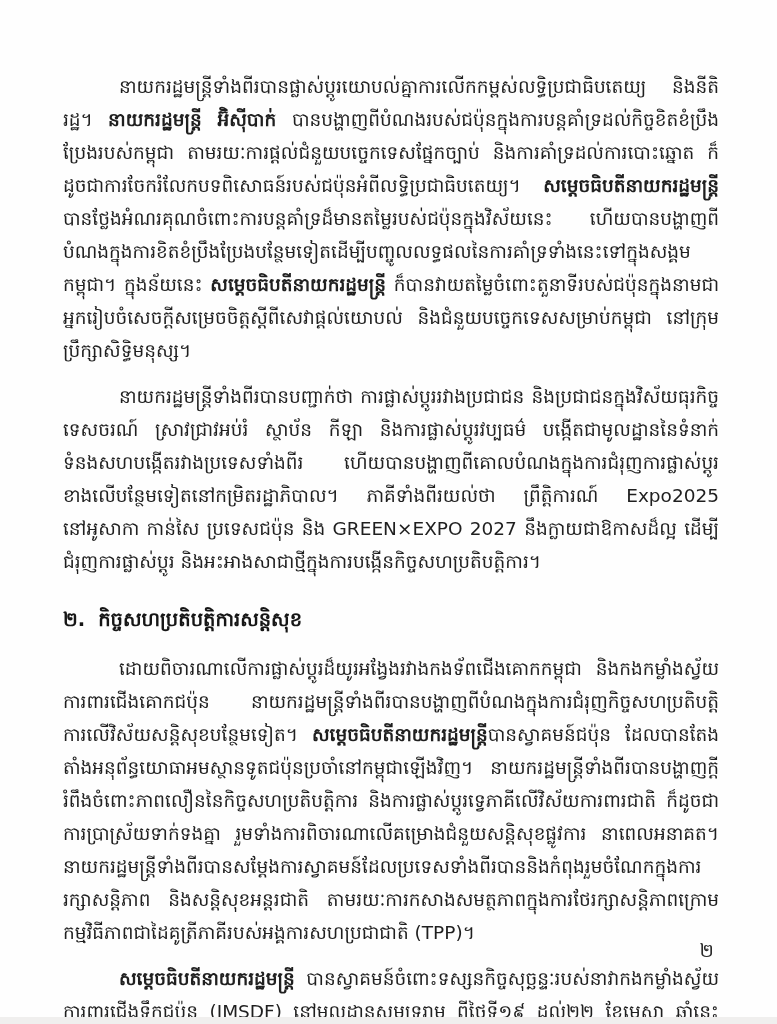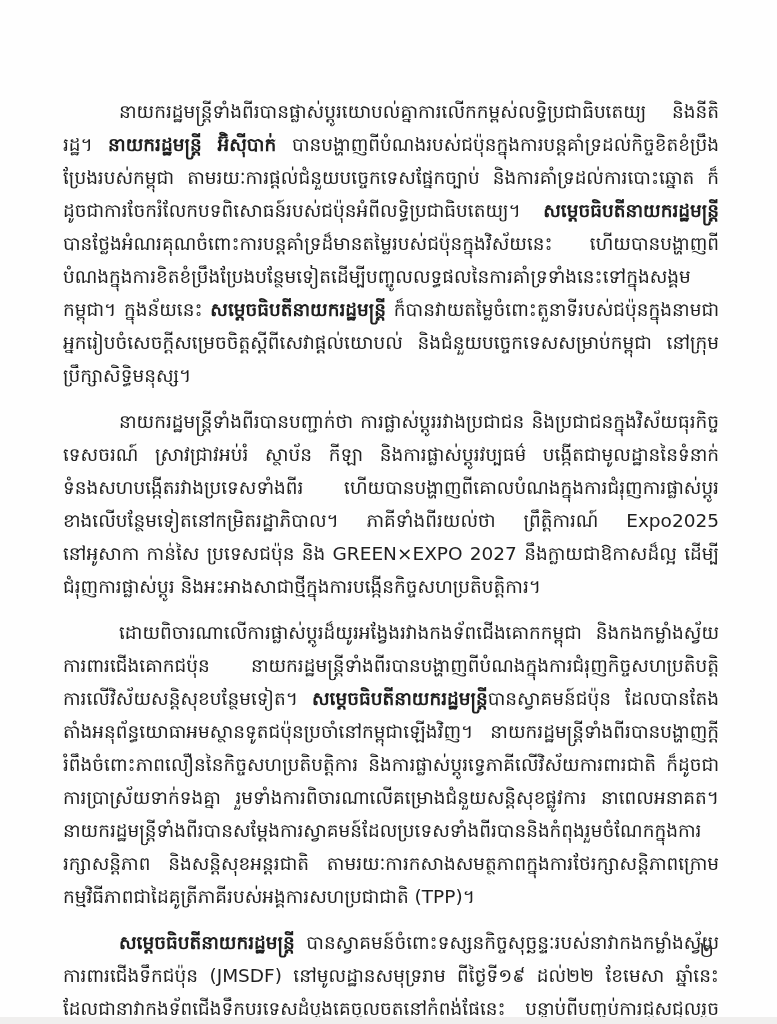--- a/index.html
+++ b/index.html
@@ -12,21 +12,21 @@
     height: 1024px;
     overflow: hidden;
     font-family: "DejaVu Sans", sans-serif;
   }
   .page {
     position: relative;
     width: 777px;
     height: 1024px;
     box-sizing: border-box;
     background: #fefefe;
-    padding: 95px 58px 0 63px;
+    padding: 70px 58px 0 63px;
     color: #1f1f1f;
   }
   .doc-body {
     width: 656px;
   }
   p.paragraph {
     margin: 0 0 13px 0;
     font-size: 18.5px;
     line-height: 33px;
     text-align: justify;
@@ -62,18 +62,19 @@
     background: #f0efee;
   }
 </style>
 </head>
 <body>
 
 <div class="page">
   <main class="doc-body">
       <p class="paragraph"><span>នាយករដ្ឋមន្ត្រីទាំងពីរបានផ្លាស់ប្តូរយោបល់គ្នាការលើកកម្ពស់លទ្ធិប្រជាធិបតេយ្យ និងនីតិរដ្ឋ។ </span><strong>នាយករដ្ឋមន្ត្រី អ៊ិស៊ីបាក់ </strong><span>បានបង្ហាញពីបំណងរបស់ជប៉ុនក្នុងការបន្តគាំទ្រដល់កិច្ចខិតខំប្រឹងប្រែងរបស់កម្ពុជា តាមរយៈការផ្តល់ជំនួយបច្ចេកទេសផ្នែកច្បាប់ និងការគាំទ្រដល់ការបោះឆ្នោត ក៏ដូចជាការចែករំលែកបទពិសោធន៍របស់ជប៉ុនអំពីលទ្ធិប្រជាធិបតេយ្យ។ </span><strong>សម្តេចធិបតីនាយករដ្ឋមន្ត្រី</strong><span>បានថ្លែងអំណរគុណចំពោះការបន្តគាំទ្រដ៏មានតម្លៃរបស់ជប៉ុនក្នុងវិស័យនេះ ហើយបានបង្ហាញពីបំណងក្នុងការខិតខំប្រឹងប្រែងបន្ថែមទៀតដើម្បីបញ្ចូលលទ្ធផលនៃការគាំទ្រទាំងនេះទៅក្នុងសង្គមកម្ពុជា។ ក្នុងន័យនេះ </span><strong>សម្តេចធិបតីនាយករដ្ឋមន្ត្រី</strong><span> ក៏បានវាយតម្លៃចំពោះតួនាទីរបស់ជប៉ុនក្នុងនាមជាអ្នករៀបចំសេចក្តីសម្រេចចិត្តស្តីពីសេវាផ្តល់យោបល់ និងជំនួយបច្ចេកទេសសម្រាប់កម្ពុជា នៅក្រុមប្រឹក្សាសិទ្ធិមនុស្ស។</span></p>
       <p class="paragraph"><span>នាយករដ្ឋមន្ត្រីទាំងពីរបានបញ្ជាក់ថា ការផ្លាស់ប្តូររវាងប្រជាជន និងប្រជាជនក្នុងវិស័យធុរកិច្ច ទេសចរណ៍ ស្រាវជ្រាវអប់រំ ស្ថាប័ន កីឡា និងការផ្លាស់ប្តូរវប្បធម៌ បង្កើតជាមូលដ្ឋាននៃទំនាក់ទំនងសហបង្កើតរវាងប្រទេសទាំងពីរ ហើយបានបង្ហាញពីគោលបំណងក្នុងការជំរុញការផ្លាស់ប្តូរខាងលើបន្ថែមទៀតនៅកម្រិតរដ្ឋាភិបាល។ ភាគីទាំងពីរយល់ថា ព្រឹត្តិការណ៍ Expo2025 នៅអូសាកា កាន់សៃ ប្រទេសជប៉ុន និង GREEN×EXPO 2027 នឹងក្លាយជាឱកាសដ៏ល្អ ដើម្បីជំរុញការផ្លាស់ប្តូរ និងអះអាងសាជាថ្មីក្នុងការបង្កើនកិច្ចសហប្រតិបត្តិការ។</span></p>
+      <h2 class="heading"><span class="heading-number">២.</span><span>កិច្ចសហប្រតិបត្តិការសន្តិសុខ</span></h2>
       <p class="paragraph"><span>ដោយពិចារណាលើការផ្លាស់ប្តូរដ៏យូរអង្វែងរវាងកងទ័ពជើងគោកកម្ពុជា និងកងកម្លាំងស្វ័យការពារជើងគោកជប៉ុន នាយករដ្ឋមន្ត្រីទាំងពីរបានបង្ហាញពីបំណងក្នុងការជំរុញកិច្ចសហប្រតិបត្តិការលើវិស័យសន្តិសុខបន្ថែមទៀត។ </span><strong>សម្តេចធិបតីនាយករដ្ឋមន្ត្រី</strong><span>បានស្វាគមន៍ជប៉ុន ដែលបានតែងតាំងអនុព័ន្ធយោធាអមស្ថានទូតជប៉ុនប្រចាំនៅកម្ពុជាឡើងវិញ។ នាយករដ្ឋមន្ត្រីទាំងពីរបានបង្ហាញក្តីរំពឹងចំពោះភាពលឿននៃកិច្ចសហប្រតិបត្តិការ និងការផ្លាស់ប្តូរទ្វេភាគីលើវិស័យការពារជាតិ ក៏ដូចជាការប្រាស្រ័យទាក់ទងគ្នា រួមទាំងការពិចារណាលើគម្រោងជំនួយសន្តិសុខផ្លូវការ នាពេលអនាគត។ នាយករដ្ឋមន្ត្រីទាំងពីរបានសម្តែងការស្វាគមន៍ដែលប្រទេសទាំងពីរបាននិងកំពុងរួមចំណែកក្នុងការរក្សាសន្តិភាព និងសន្តិសុខអន្តរជាតិ តាមរយៈការកសាងសមត្ថភាពក្នុងការថែរក្សាសន្តិភាពក្រោមកម្មវិធីភាពជាដៃគូត្រីភាគីរបស់អង្គការសហប្រជាជាតិ (TPP)។</span></p>
       <p class="paragraph"><strong>សម្តេចធិបតីនាយករដ្ឋមន្ត្រី</strong><span> បានស្វាគមន៍ចំពោះទស្សនកិច្ចសុច្ឆន្ទៈរបស់នាវាកងកម្លាំងស្វ័យការពារជើងទឹកជប៉ុន (JMSDF) នៅមូលដ្ឋានសមុទ្ររាម ពីថ្ងៃទី១៩ ដល់២២ ខែមេសា ឆ្នាំនេះ ដែលជានាវាកងទ័ពជើងទឹកបរទេសដំបូងគេចូលចតនៅកំពង់ផែនេះ បន្ទាប់ពីបញ្ចប់ការជួសជុលរួច ដោយ</span></p>
     </main>
   <div class="page-number">២</div>
   <div class="page-edge"></div>
 </div>
 
 </body></html>

